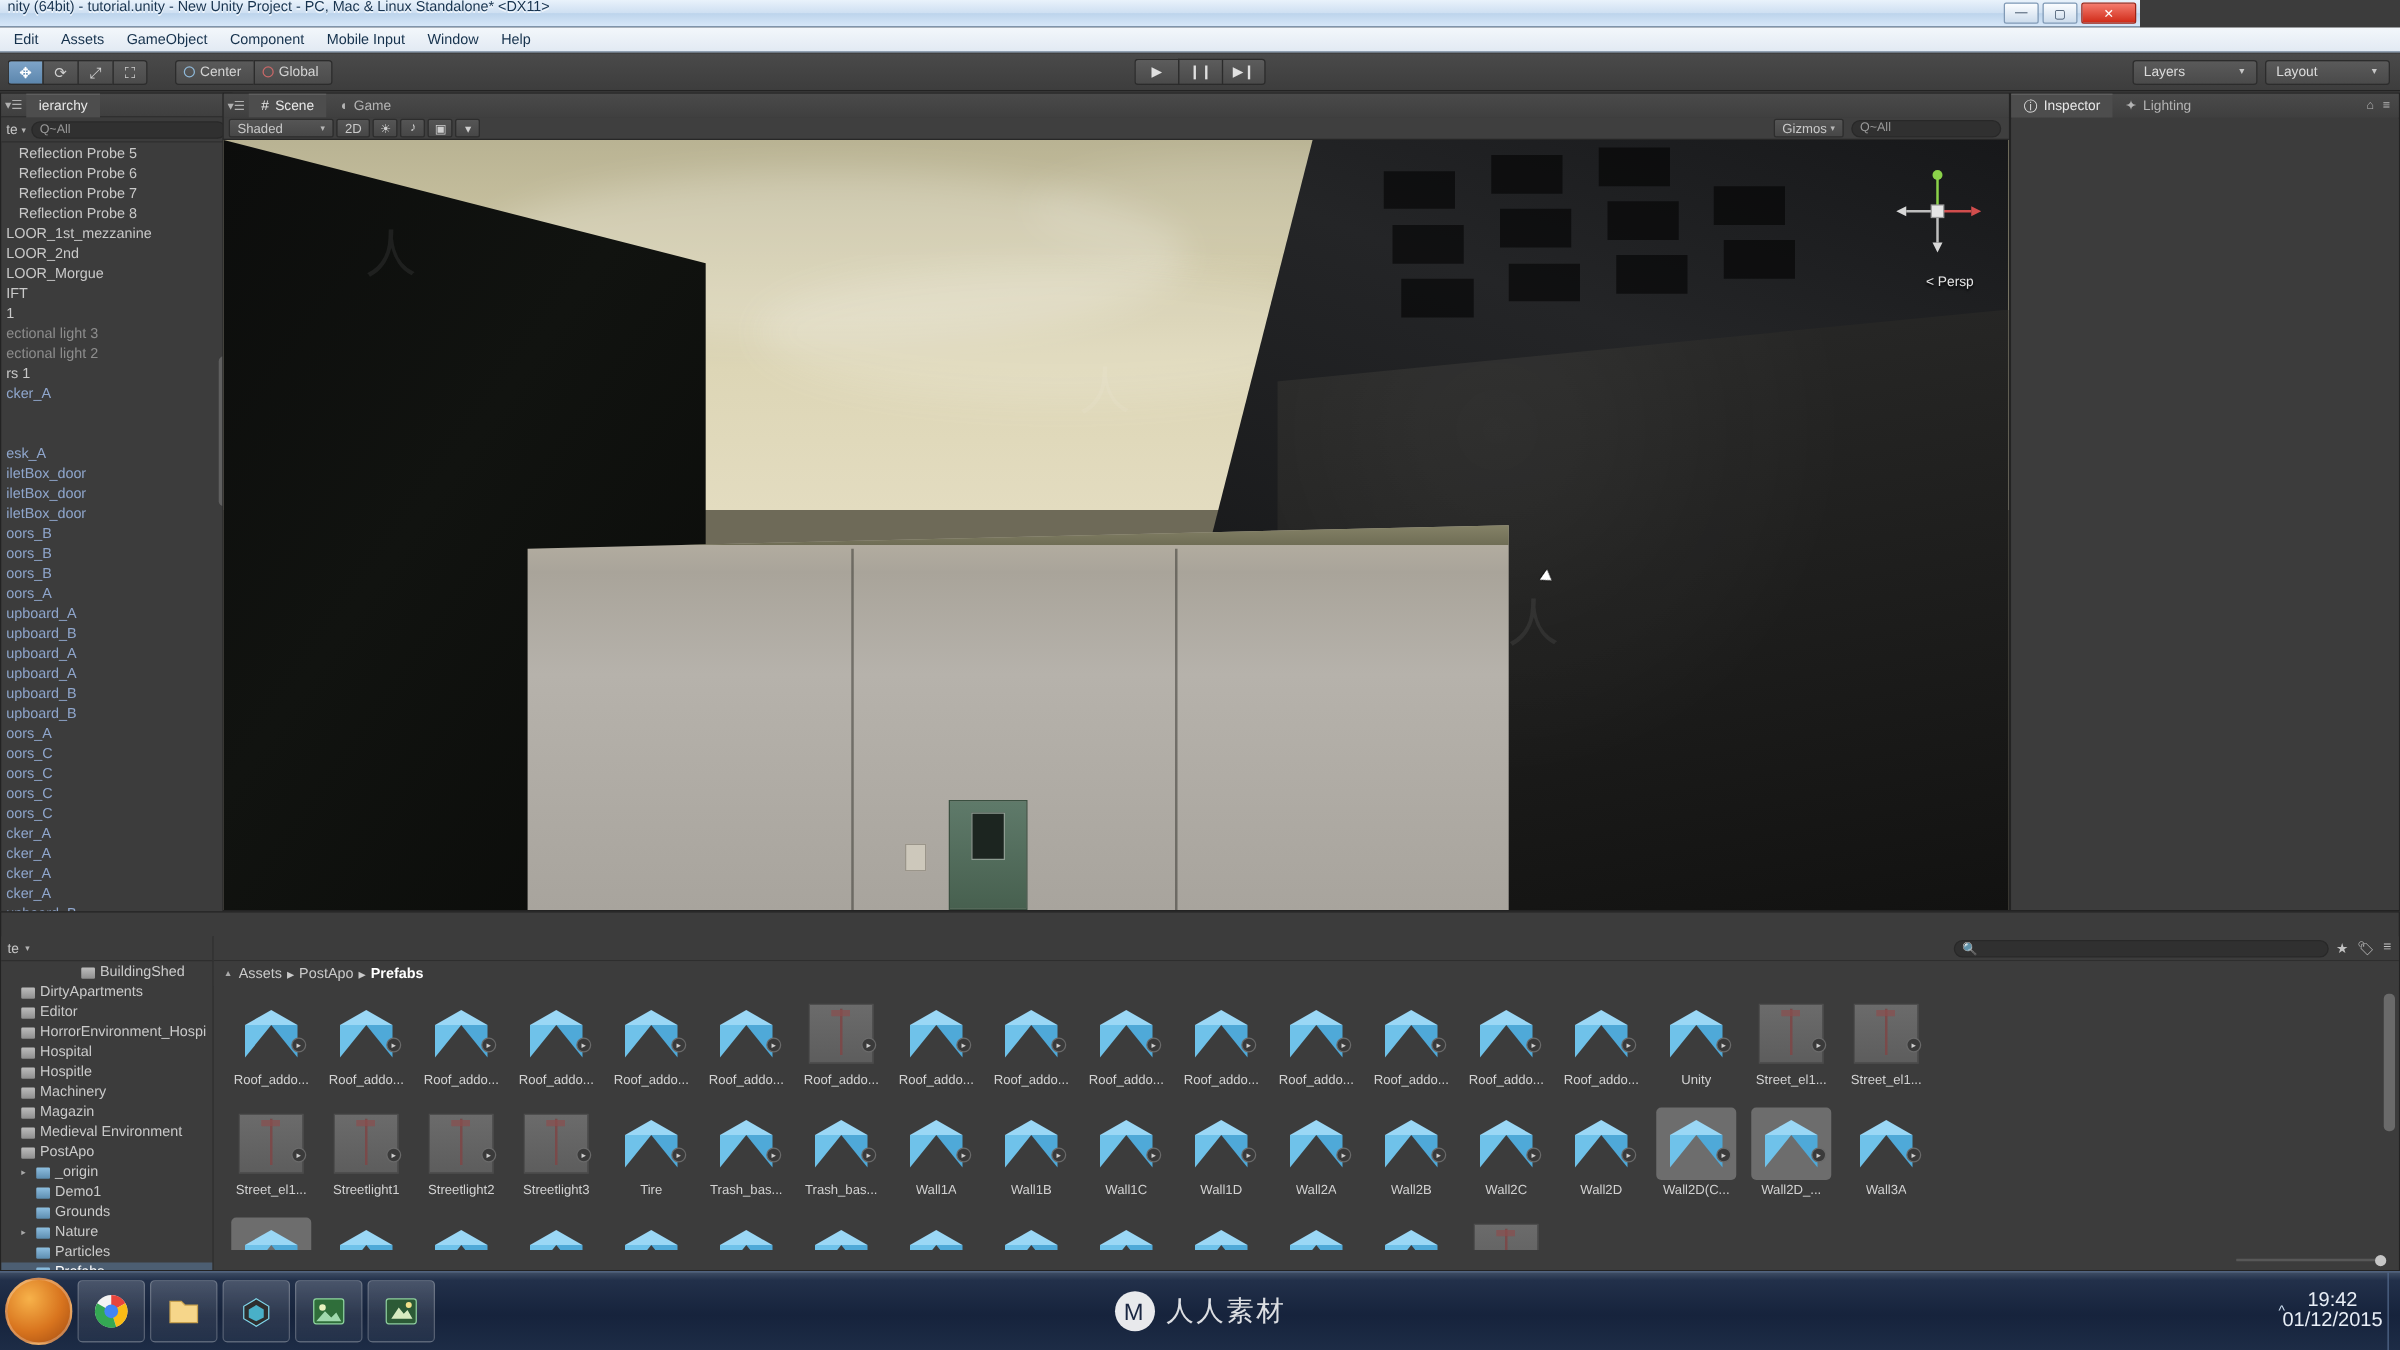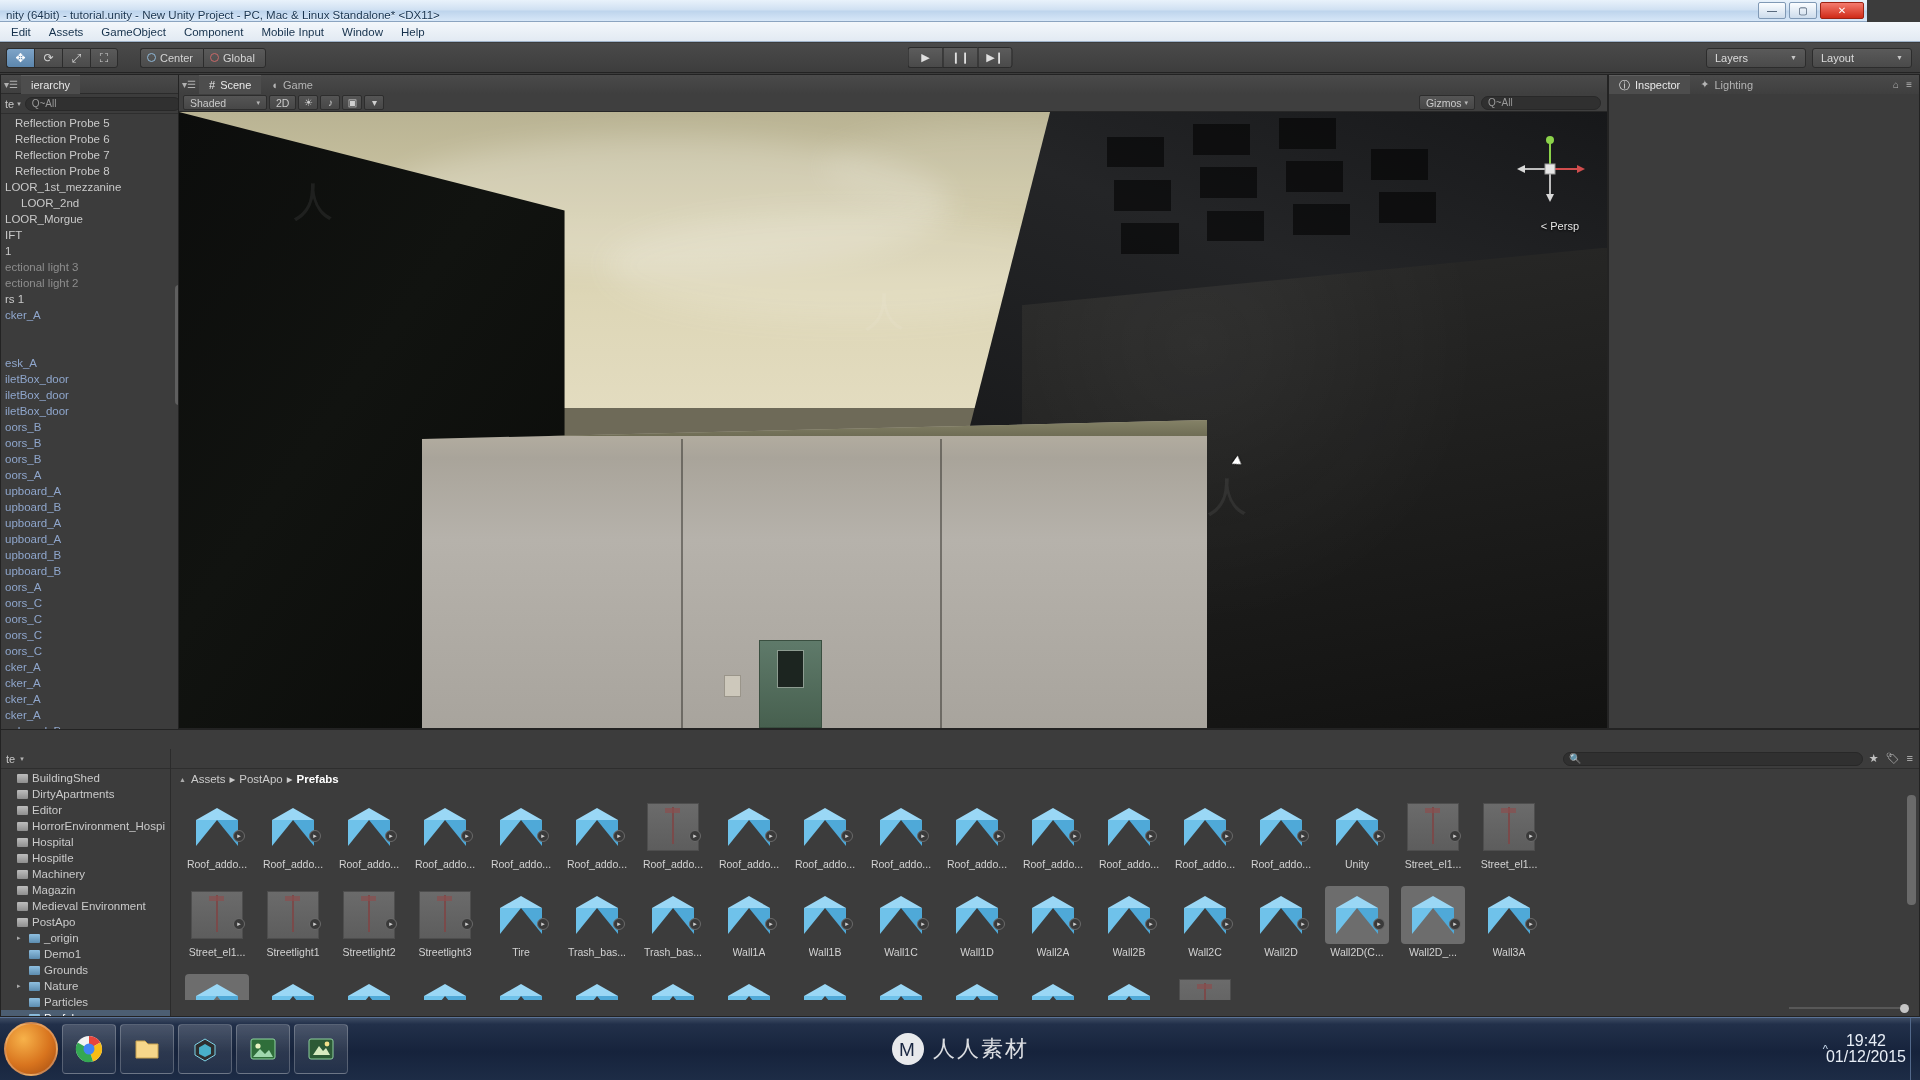--- a/index.html
+++ b/index.html
@@ -5,24 +5,24 @@
   * { box-sizing: border-box; margin:0; padding:0; }
   html,body {
     width:1920px; height:1080px; overflow:hidden;
     font-family:"Liberation Sans", sans-serif;
     background:#3c3c3c; color:#d2d2d2;
   }
   #app { position:relative; width:1920px; height:1080px; }
 
   
   .titlebar{
-    position:absolute; left:0; top:0; width:1867px; height:22px;
+    position:absolute; left:0; top:0; width:1712px; height:22px;
     background:linear-gradient(180deg,#e9f2fb 0%, #cfe0f2 48%, #bdd4ec 52%, #d7e7f8 100%);
     border-bottom:1px solid #8ba4c0;
-    display:flex; align-items:flex-end;
+    display:flex; align-items:flex-start;
   }
   .titlebar .ttl{
     font-size:11.5px; color:#17334f; padding-left:6px; white-space:nowrap;
     text-shadow:0 1px 0 rgba(255,255,255,.7);
   }
   .winbtns{ position:absolute; right:3px; top:2px; display:flex; gap:3px; }
   .winbtn{
     width:28px;height:17px;border:1px solid #8099b5;border-radius:2px;
     background:linear-gradient(180deg,#fbfdff,#cddcec);
     display:flex;align-items:center;justify-content:center;
@@ -426,21 +426,21 @@
         </div>
         <div class="hrow" style="padding-left: 14px;">
           <span>Reflection Probe 7</span>
         </div>
         <div class="hrow" style="padding-left: 14px;">
           <span>Reflection Probe 8</span>
         </div>
         <div class="hrow" style="padding-left: 4px;">
           <span>LOOR_1st_mezzanine</span>
         </div>
-        <div class="hrow" style="padding-left: 20px;">
+        <div class="hrow" style="padding-left: 4px;">
           <span>LOOR_2nd</span>
         </div>
         <div class="hrow" style="padding-left: 4px;">
           <span>LOOR_Morgue</span>
         </div>
         <div class="hrow" style="padding-left: 4px;">
           <span>IFT</span>
         </div>
         <div class="hrow" style="padding-left: 4px;">
           <span>1</span>
@@ -648,21 +648,21 @@
 
   <div class="panel" id="project">
 
     <div class="projbody">
       <div class="projleft">
         <div class="projcreaterow">
           <span>te</span>
           <span class="caret">▾</span>
         </div>
         <div class="ptree" id="ptree">
-            <div class="pnode" style="padding-left: 4px;">
+            <div class="pnode" style="padding-left: 4px; margin-left: 48px;">
               <span class="arrow"></span>
               <span class="fico grey"></span>
               <span>BuildingShed</span>
             </div>
             <div class="pnode" style="padding-left: 4px;">
               <span class="arrow"></span>
               <span class="fico grey"></span>
               <span>DirtyApartments</span>
             </div>
             <div class="pnode" style="padding-left: 4px;">

